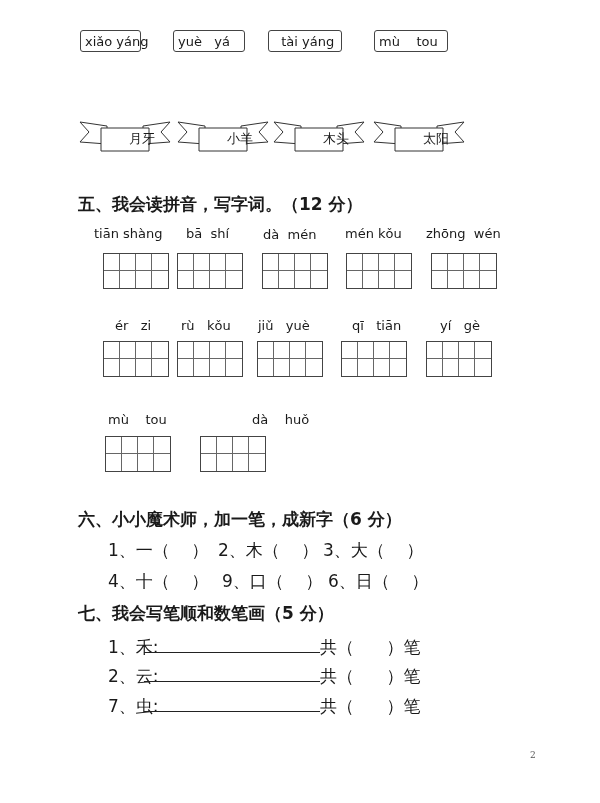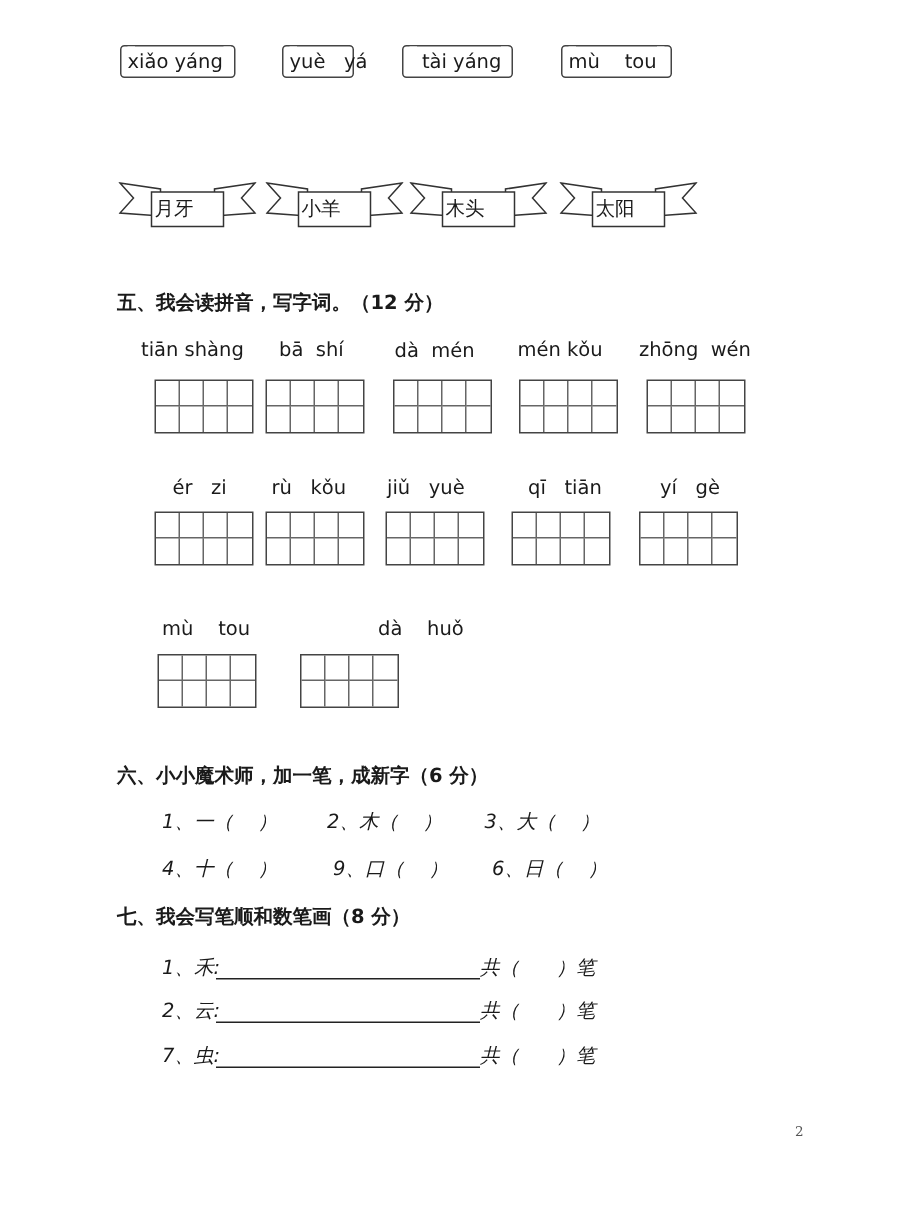--- a/index.html
+++ b/index.html
@@ -3,37 +3,37 @@
 <meta charset="utf-8">
 <style>
   html, body { margin:0; padding:0; }
   body { width:600px; height:803px; background:#ffffff; position:relative; overflow:hidden;
          font-family:"DejaVu Sans", sans-serif; color:#1a1a1a; }
   .pybox { position:absolute; top:30px; height:22px; border:1px solid #444; border-radius:3px;
            font-size:13px; line-height:22px; padding:0 4px; box-sizing:border-box; white-space:pre; }
   .pybox::before, .pybox::after { content:""; position:absolute; width:5px; height:5px; background:#fff; }
   .ribbon { position:absolute; top:118px; width:92px; height:36px; }
   .ribbon svg { position:absolute; left:0; top:0; }
-  .ribbon .word { position:absolute; left:24px; top:12px; width:52px; text-align:left; font-size:13px; }
-  .section-title { position:absolute; font-weight:bold; font-size:13px; white-space:pre; }
+  .ribbon .word { position:absolute; left:24px; top:12px; width:52px; text-align:right; font-size:13px; }
+  .section-title { position:absolute; font-weight:bold; font-size:17px; white-space:pre; }
   .py { position:absolute; font-size:13px; white-space:pre;text-align:center; }
   .grid { position:absolute; width:66px; height:36px; border:1.3px solid #444; box-sizing:border-box;
           display:grid; grid-template-columns:repeat(4,1fr); grid-template-rows:repeat(2,1fr); }
   .grid span { border-right:1px solid #666; border-bottom:1px solid #666; }
   .grid span:nth-child(4n) { border-right:none; }
   .grid span:nth-child(n+5) { border-bottom:none; }
-  .item { position:absolute; font-size:13px; white-space:pre;font-style:italic; }
+  .item { position:absolute; font-size:17px; white-space:pre; }
   .line { position:absolute; height:0; border-bottom:1px solid #222; }
   .pagenum { position:absolute; font-size:9px; font-family:"DejaVu Serif", serif; color:#555; }
 </style>
 </head>
 <body>
 
-<div class="pybox" style="left:80px;width:77px;">xiǎo yáng</div>
-<div class="pybox" style="left:188px;width:48px;">yuè   yá</div>
+<div class="pybox" style="left:80px;width:61px;">xiǎo yáng</div>
+<div class="pybox" style="left:173px;width:72px;">yuè   yá</div>
 <div class="pybox" style="left:268px;width:74px;">  tài yáng</div>
 <div class="pybox" style="left:374px;width:74px;">mù    tou</div>
 
 <div class="ribbon" style="left:79px;">
   <svg width="92" height="36" viewBox="0 0 92 36">
     <path d="M1,4 L28,8 L28,26 L1,24 L10,14 Z" fill="#fff" stroke="#333" stroke-width="1"></path>
     <path d="M91,4 L64,8 L64,26 L91,24 L82,14 Z" fill="#fff" stroke="#333" stroke-width="1"></path>
     <path d="M22,10 L70,10 L70,33 L22,33 Z" fill="#fff" stroke="#333" stroke-width="1"></path>
   </svg>
   <span class="word">月牙</span>
@@ -204,21 +204,21 @@
   </div>
 
 <div class="section-title" style="left:78px;top:508px;">六、小小魔术师，加一笔，成新字（6 分）</div>
 <div class="item" style="left:108px;top:539px;">1、一（    ）</div>
 <div class="item" style="left:218px;top:539px;">2、木（    ）</div>
 <div class="item" style="left:323px;top:539px;">3、大（    ）</div>
 <div class="item" style="left:108px;top:570px;">4、十（    ）</div>
 <div class="item" style="left:222px;top:570px;">9、口（    ）</div>
 <div class="item" style="left:328px;top:570px;">6、日（    ）</div>
 
-<div class="section-title" style="left:78px;top:602px;">七、我会写笔顺和数笔画（8 分）</div>
+<div class="section-title" style="left:78px;top:602px;">七、我会写笔顺和数笔画（5 分）</div>
 
 <div class="item" style="left:108px;top:636px;">1、禾:</div>
 <div class="line" style="left:144px;top:652px;width:176px;"></div>
 <div class="item" style="left:320px;top:636px;">共（      ）笔</div>
 
 <div class="item" style="left:108px;top:665px;">2、云:</div>
 <div class="line" style="left:144px;top:681px;width:176px;"></div>
 <div class="item" style="left:320px;top:665px;">共（      ）笔</div>
 
 <div class="item" style="left:108px;top:695px;">7、虫:</div>

